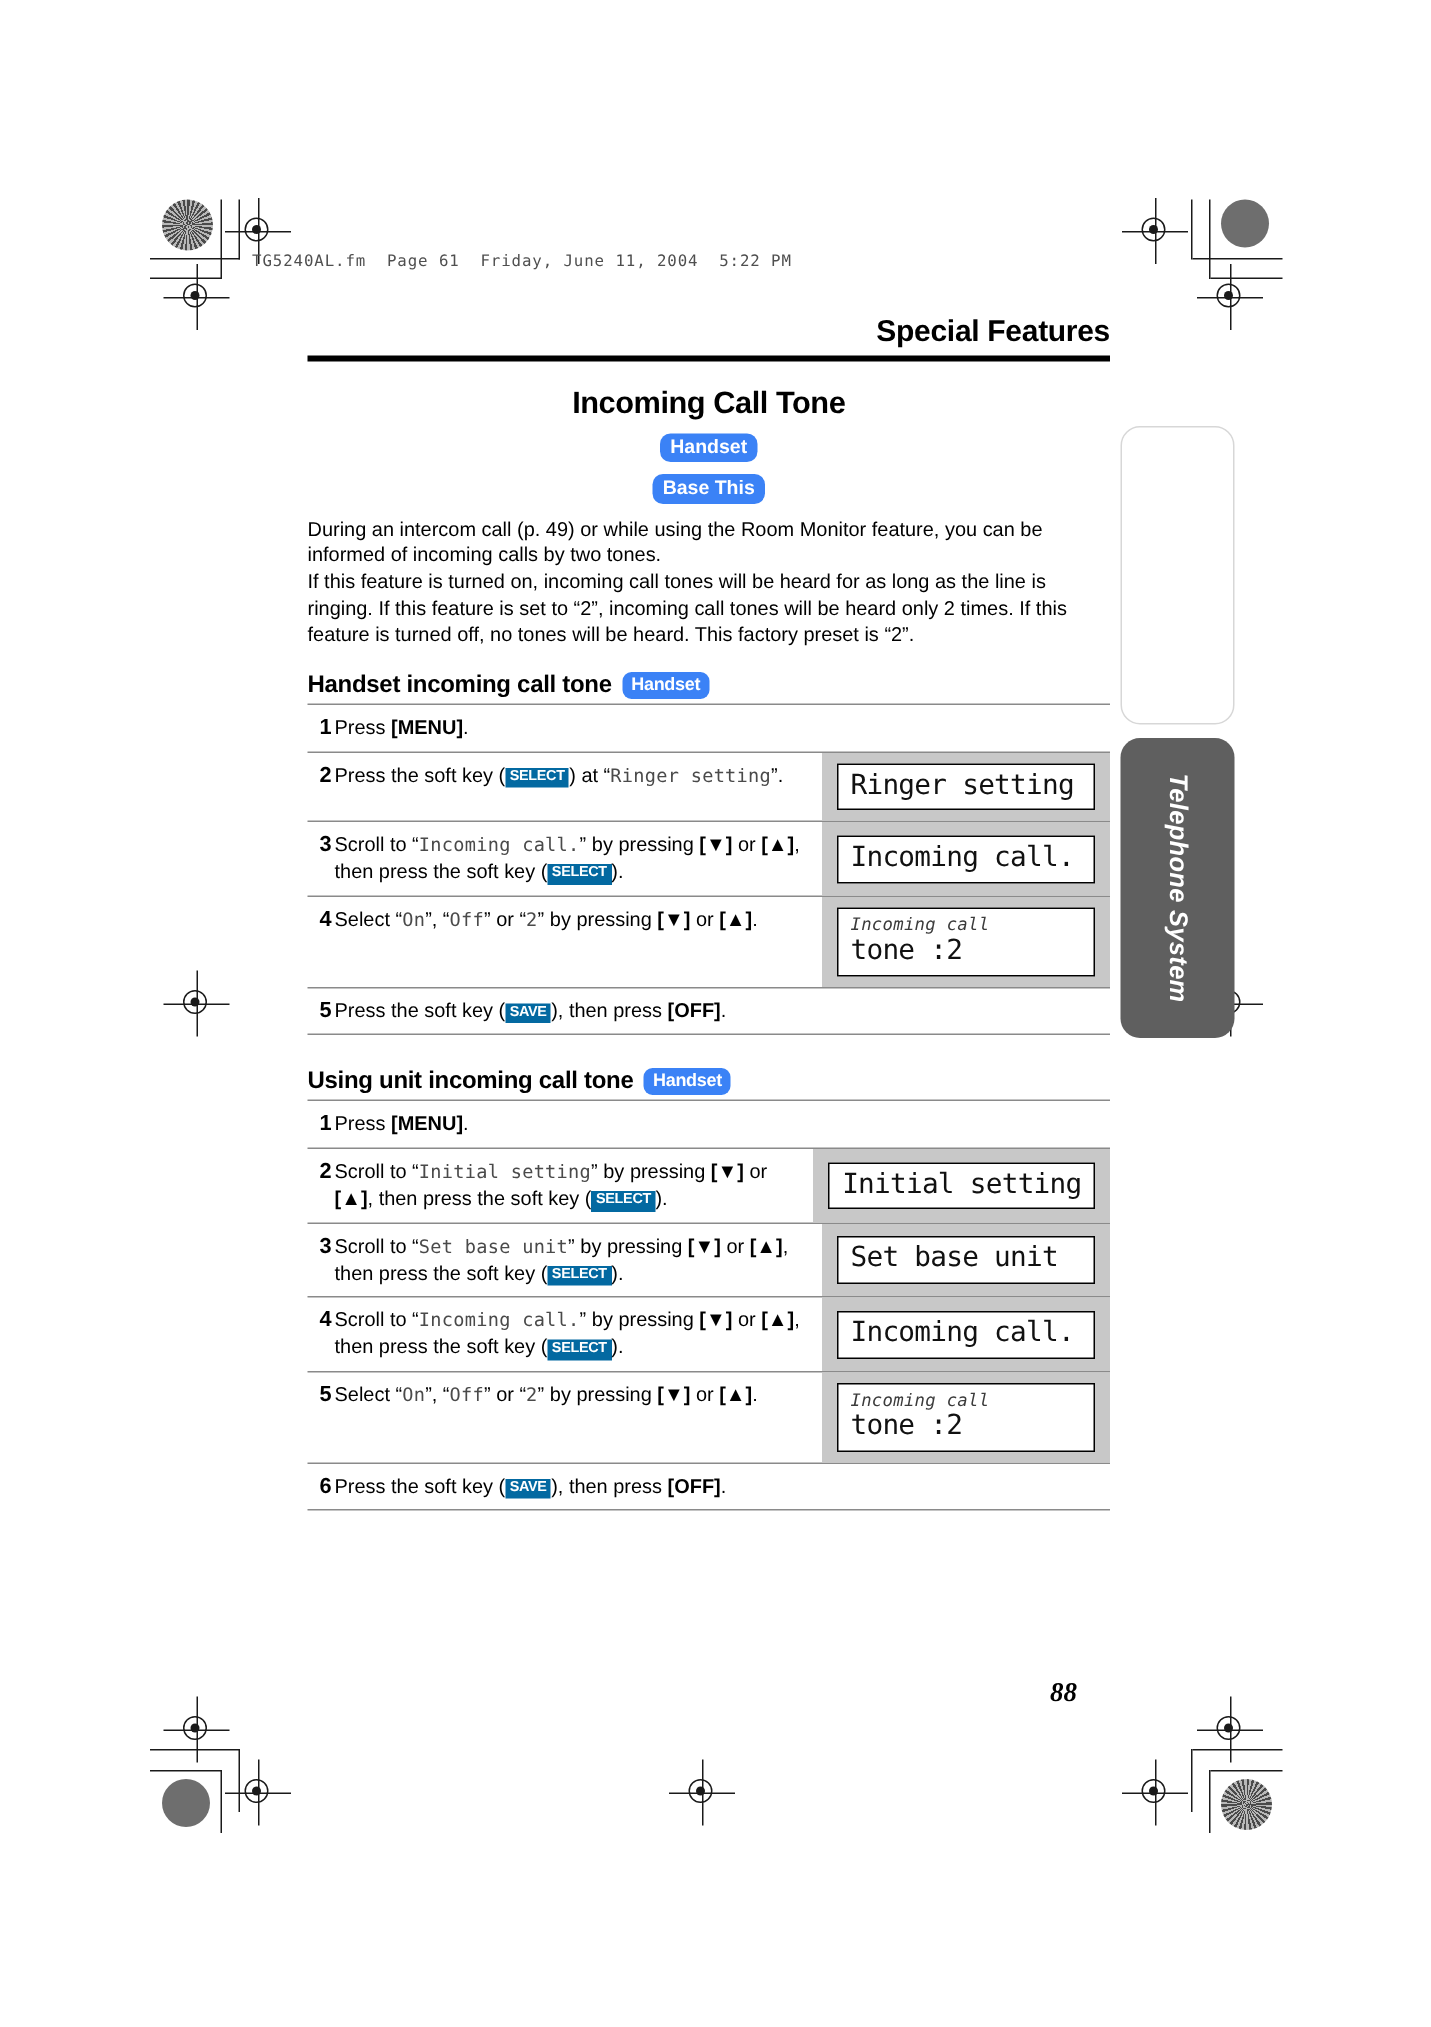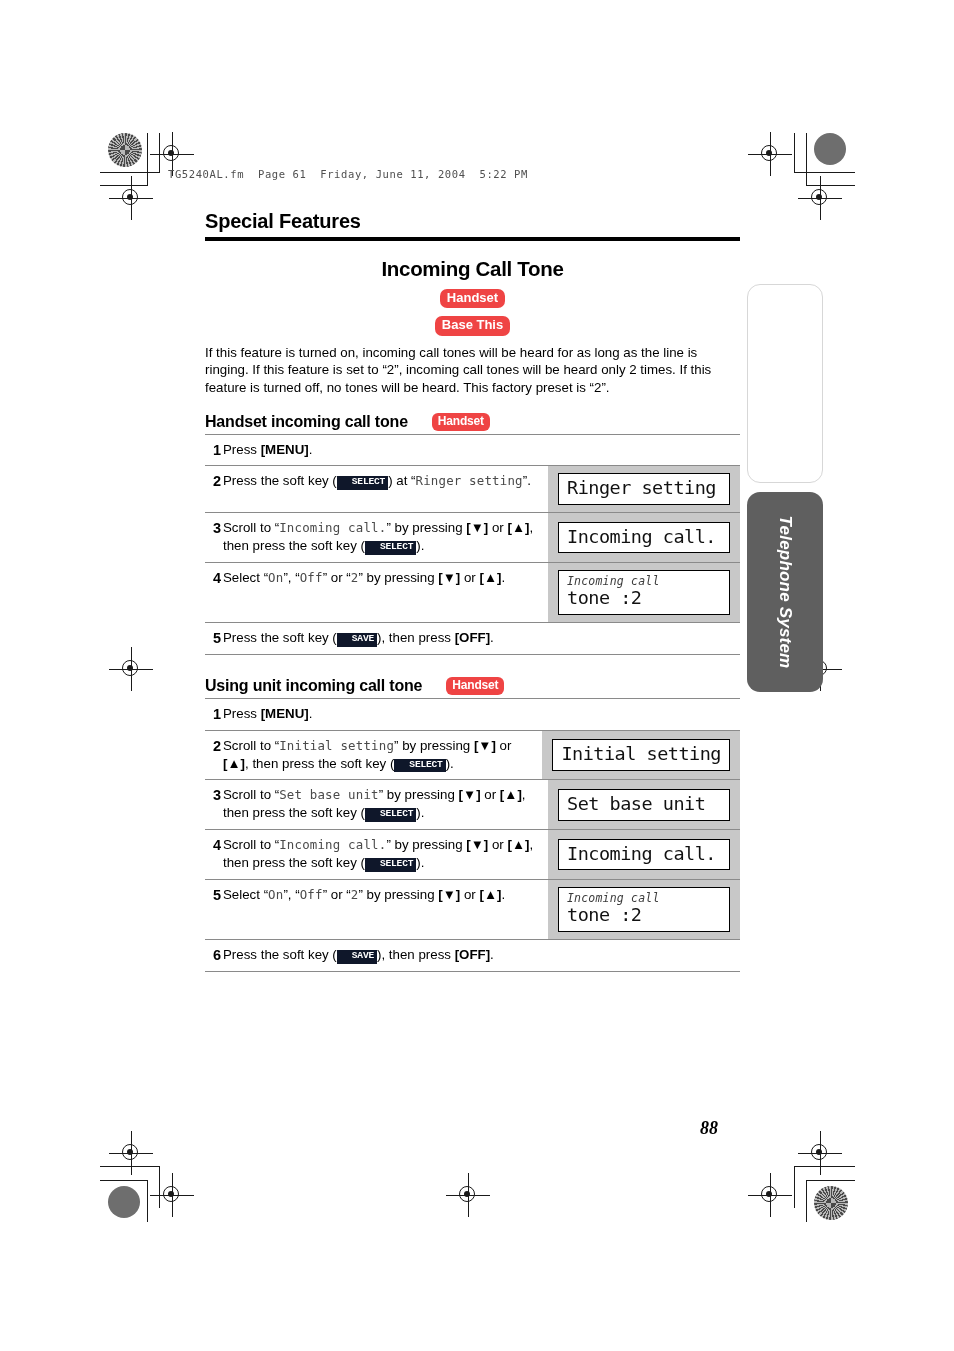--- a/index.html
+++ b/index.html
@@ -64,20 +64,21 @@
 
   
   .page {
     position: absolute;
     left: 205px;
     top: 210px;
     width: 535px;
   }
 
   .running-head {
+    text-align: right;
     font-size: 20px;
     font-weight: bold;
     letter-spacing: -0.2px;
     padding-bottom: 4px;
   }
   .head-rule {
     height: 4px;
     background: #000;
     margin-bottom: 16px;
   }
@@ -90,21 +91,21 @@
     margin-bottom: 8px;
     flex-direction: column;
   }
   .feature-head .title {
     font-size: 20.5px;
     font-weight: bold;
     letter-spacing: -0.3px;
   }
   .badge {
     display: inline-block;
-    background: #ef4444;
+    background: #3b82f6;
     color: #fff;
     font-weight: bold;
     border-radius: 7px;
     padding: 1px 7px 2px 7px;
     font-size: 13px;
     line-height: 1.25;
     white-space: nowrap;
     vertical-align: 2px;
   }
   .badge.sm { font-size: 12px; padding: 1px 6px 2px 6px; border-radius: 6px; }
@@ -113,21 +114,21 @@
     font-size: 13.3px;
     line-height: 1.33;
     margin-bottom: 16px;
   }
   .intro p { margin: 0; }
 
   
   .sub-head {
     display: flex;
     align-items: center;
-    gap: 24px;
+    gap: 7px;
     font-size: 16px;
     font-weight: bold;
     letter-spacing: -0.2px;
     margin-bottom: 3px;
   }
 
   
   .proc {
     border-top: 1.1px solid #8a8a8a;
     margin-bottom: 22px;
@@ -196,29 +197,28 @@
     font-family: "DejaVu Sans Mono", monospace;
     font-size: 12.4px;
     letter-spacing: 0.2px;
     color: #4a4a4a;
   }
   .keycap {
     font-weight: bold;
   }
   .softkey {
     display: inline-block;
-    background: #0f172a;
+    background: #0369a1;
     color: #fff;
     font-weight: bold;
     font-size: 9.6px;
     letter-spacing: -0.2px;
-    padding: 1px 3px 2px 15px;
+    padding: 1px 3px 2px 3px;
     line-height: 1.12;
     vertical-align: 1px;
-    font-family: Liberation Mono, monospace;
   }
 
   
   .tab-blank {
     position: absolute;
     left: 747px;
     top: 284px;
     width: 76px;
     height: 199px;
     border: 1px solid #d7d7d7;
@@ -372,20 +372,21 @@
   <div class="running-head">Special Features</div>
   <div class="head-rule"></div>
 
   <div class="feature-head">
     <span class="title">Incoming Call Tone</span>
     <span class="badge">Handset</span>
     <span class="badge">Base This</span>
   </div>
 
   <div class="intro">
+    <p>During an intercom call (p. 49) or while using the Room Monitor feature, you can be informed of incoming calls by two tones.</p>
     <p>If this feature is turned on, incoming call tones will be heard for as long as the line is ringing. If this feature is set to “2”, incoming call tones will be heard only 2 times. If this feature is turned off, no tones will be heard. This factory preset is “2”.</p>
   </div>
 
   <div id="sections-root">
       <div class="sub-head">
         <span>Handset incoming call tone</span>
         <span class="badge sm">Handset</span>
       </div>
       <div class="proc">
         <div class="proc-row">

